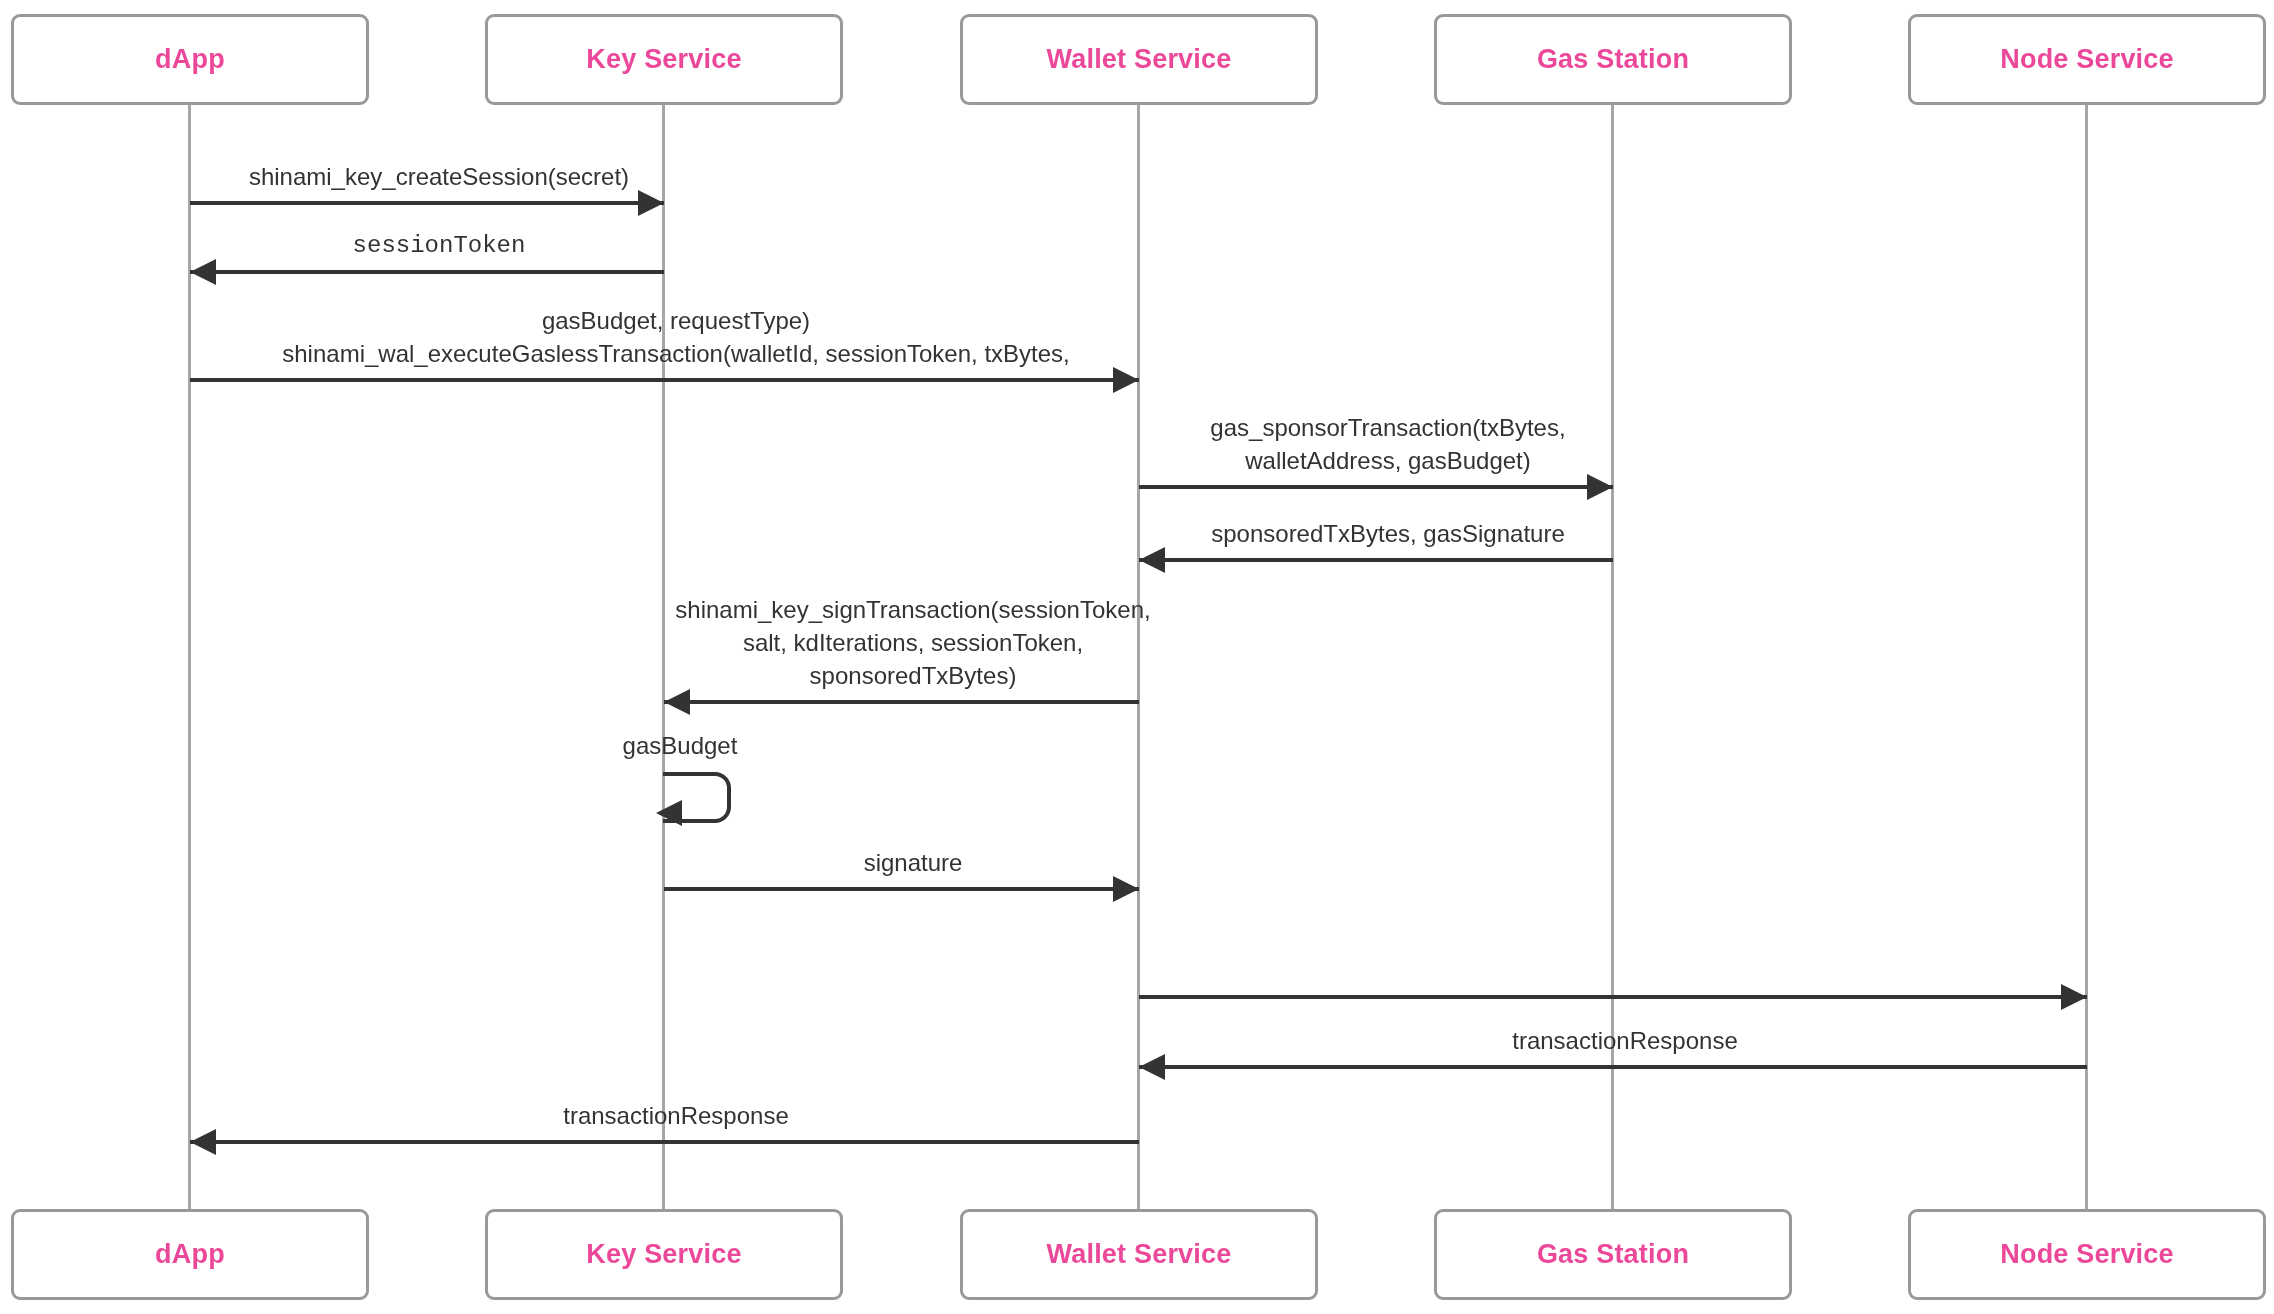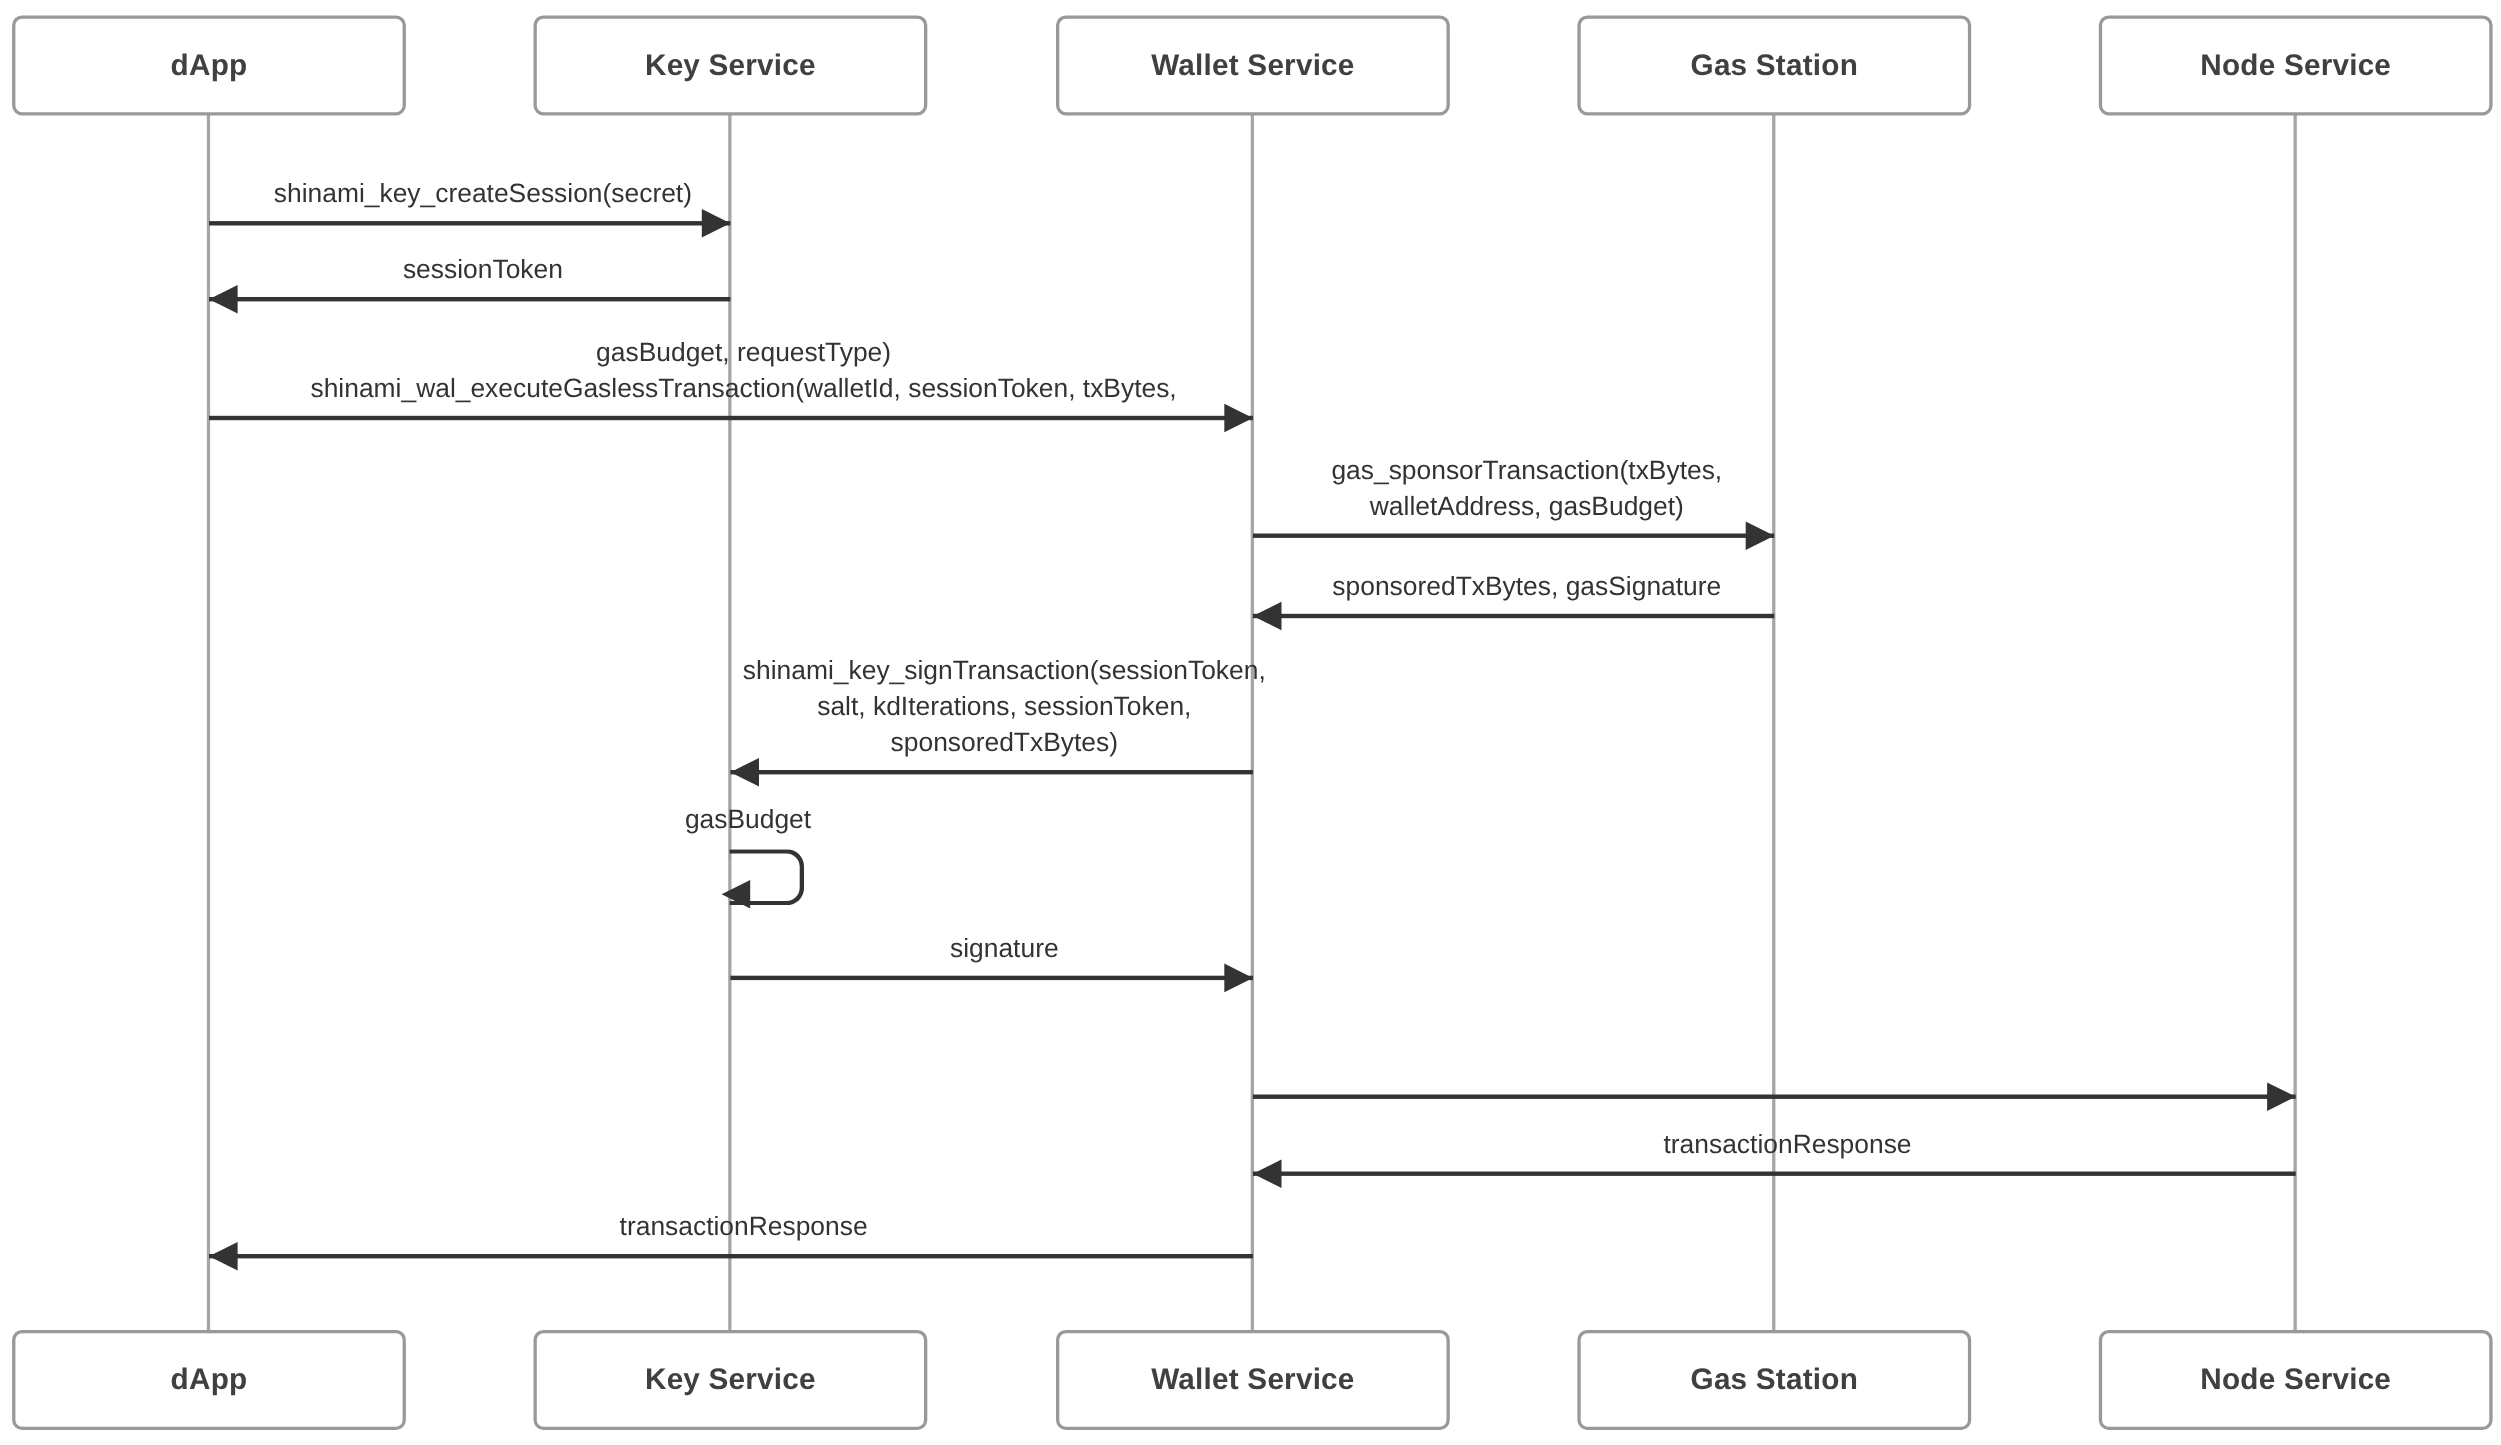--- a/index.html
+++ b/index.html
@@ -14,21 +14,21 @@
     position:absolute;
     width:352px;height:85px;
     background:#ffffff;
     border:3px solid #999999;
     border-radius:9px;
     display:flex;align-items:center;justify-content:center;
     box-sizing:content-box;
     z-index:3;
   }
   .actor-label{
-    font-size:27px;font-weight:700;color:#404040;letter-spacing:0.2px;
+    font-size:27px;font-weight:700;color:#ec4899;letter-spacing:0.2px;
   }
   .lifeline{
     position:absolute;
     width:3px;background:#a6a6a6;
     z-index:1;
   }
   .arrow-line{
     position:absolute;height:4px;background:#333333;z-index:2;
   }
   .head-r{
@@ -106,21 +106,21 @@
   <div class="actor-box" style="left:1908px;top:1209px;">
     <span class="actor-label">Node Service</span>
   </div>
 
   <div class="msg" style="left:427px;bottom:1121px;">
     <div class="msg-line">shinami_key_createSession(secret)</div>
   </div>
   <div class="arrow-line" style="left:190px;width:474px;top:201px;"></div>
   <div class="head-r" style="left:638px;top:190px;"></div>
 
-  <div class="msg" style="left:427px;bottom:1052px;">
+  <div class="msg" style="left:427px;bottom:1052px;font-family:Liberation Mono, monospace;">
     <div class="msg-line">sessionToken</div>
   </div>
   <div class="arrow-line" style="left:190px;width:474px;top:270px;"></div>
   <div class="head-l" style="left:190px;top:259px;"></div>
 
   <div class="msg" style="left:664px;bottom:944px;">
     <div class="msg-line">gasBudget, requestType)</div>
     <div class="msg-line">shinami_wal_executeGaslessTransaction(walletId, sessionToken, txBytes,</div>
   </div>
   <div class="arrow-line" style="left:190px;width:949px;top:378px;"></div>

